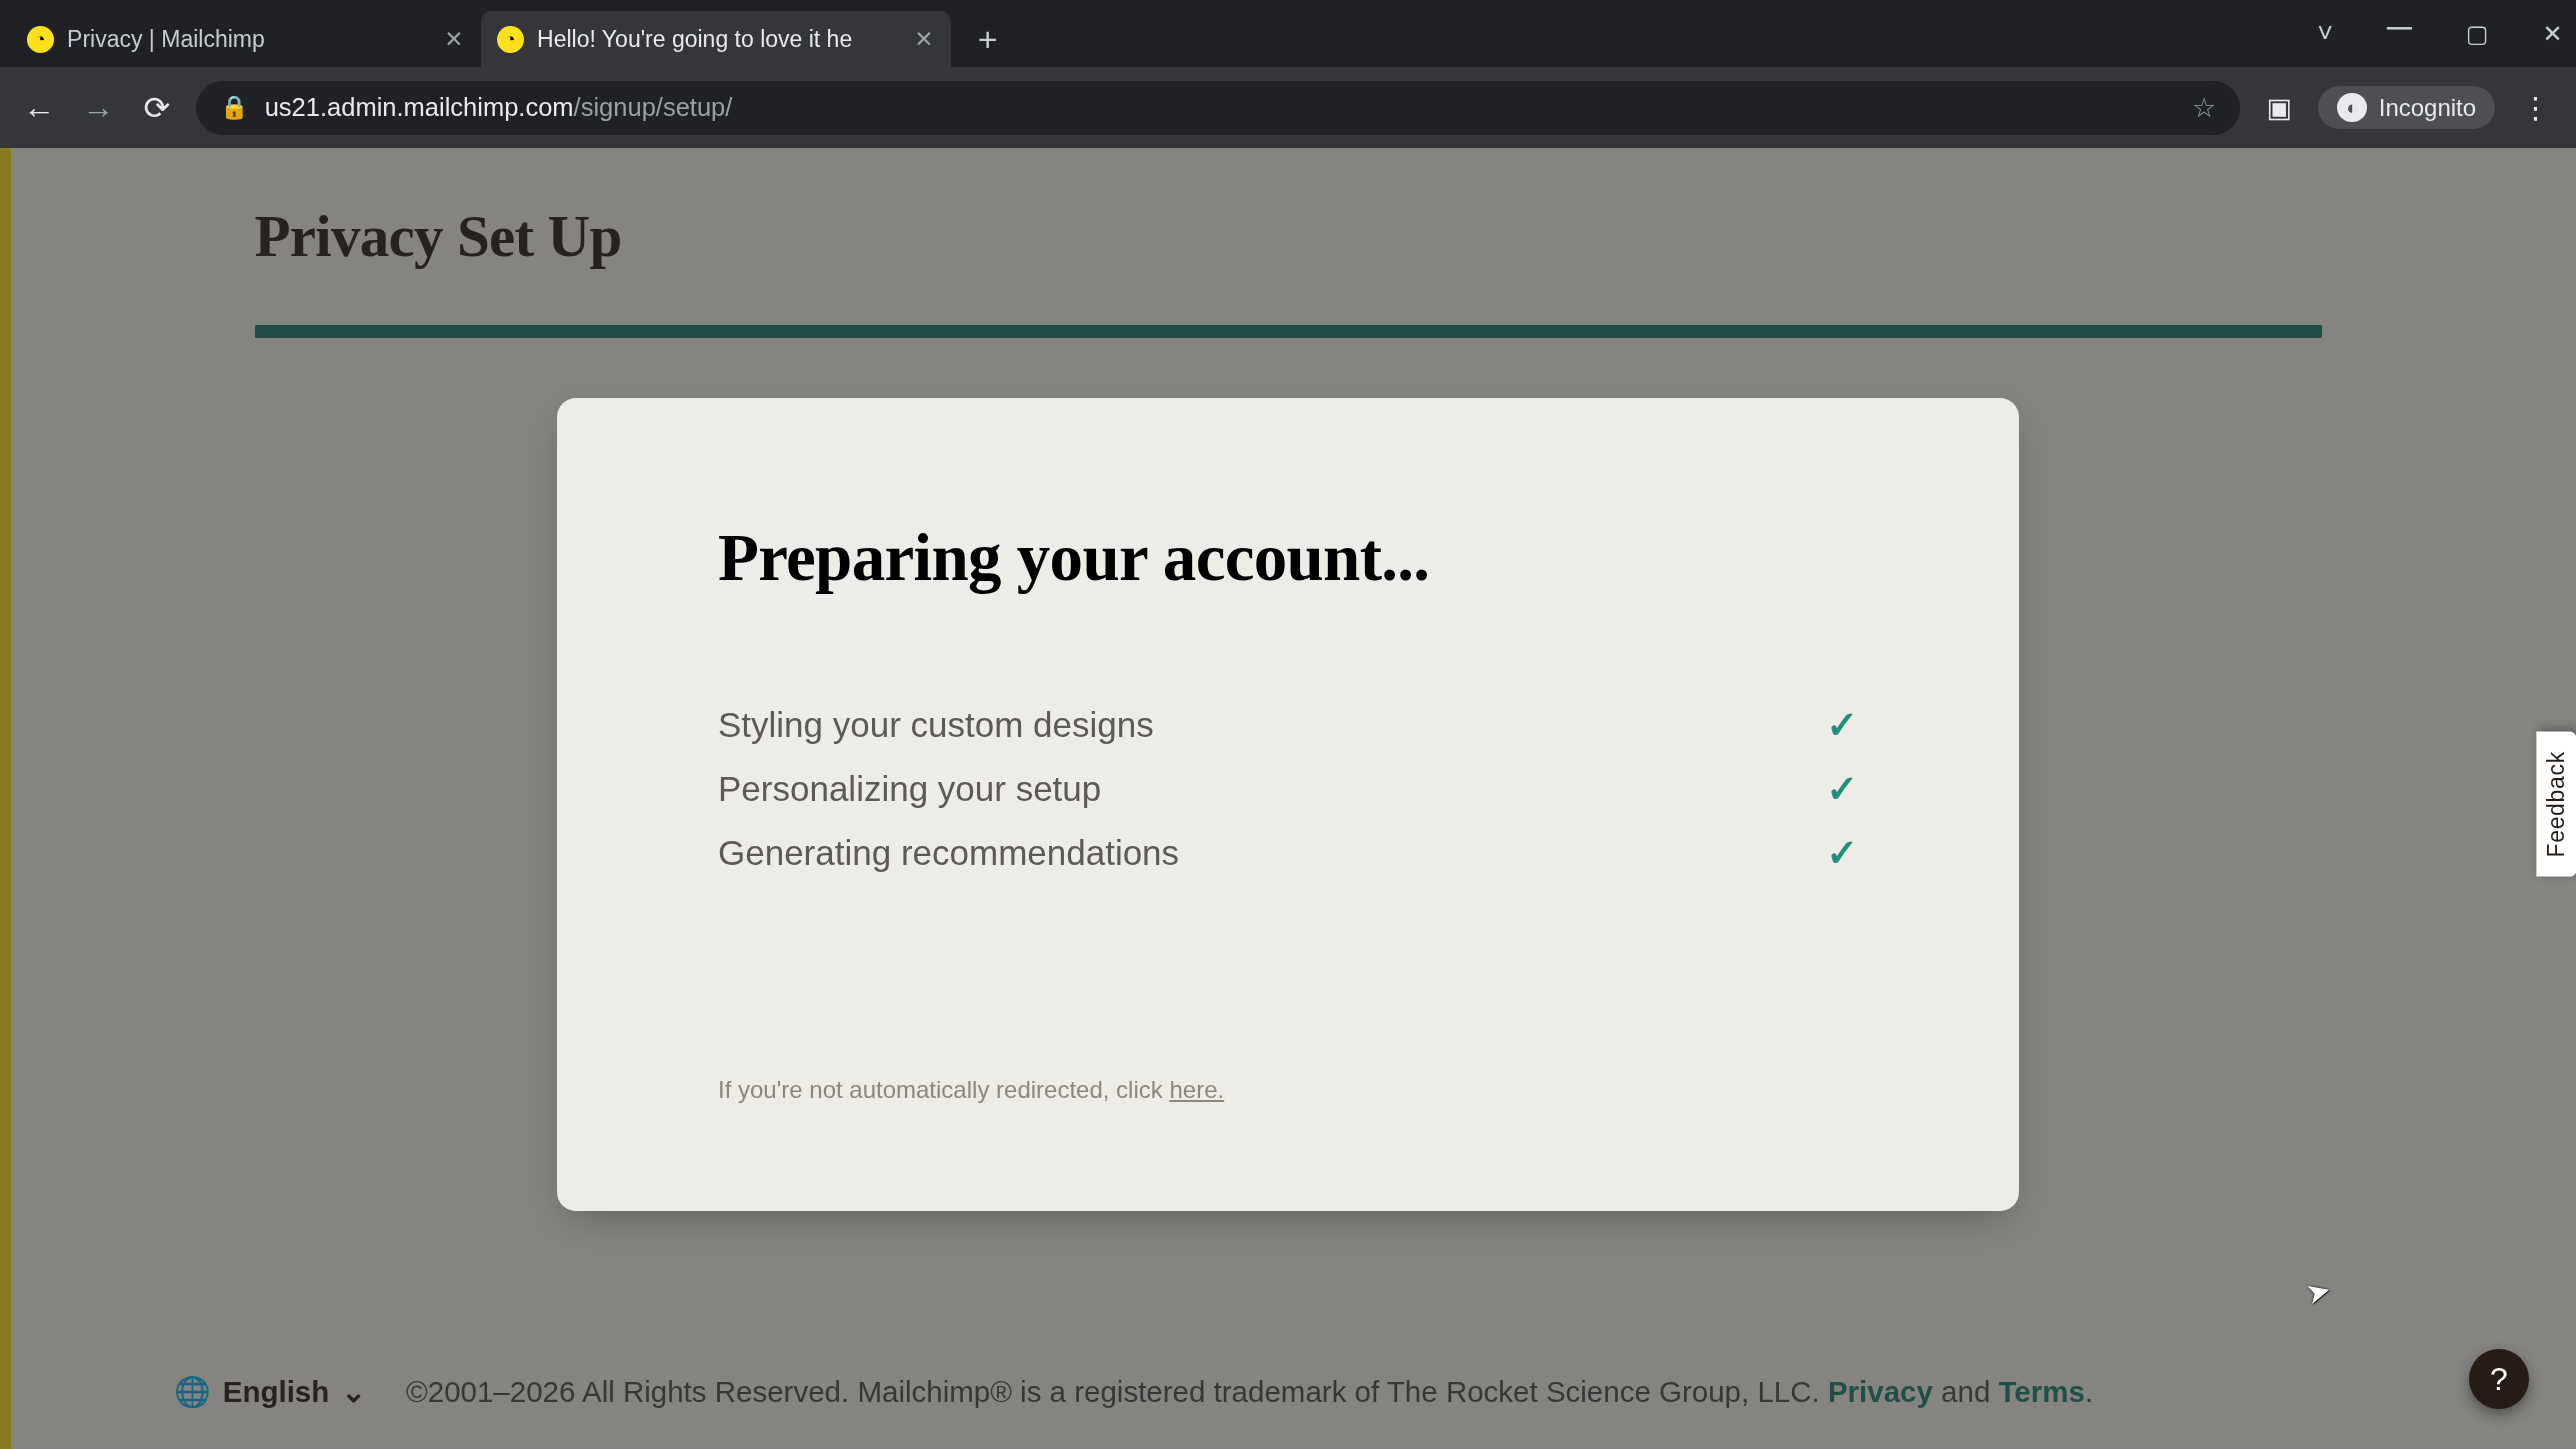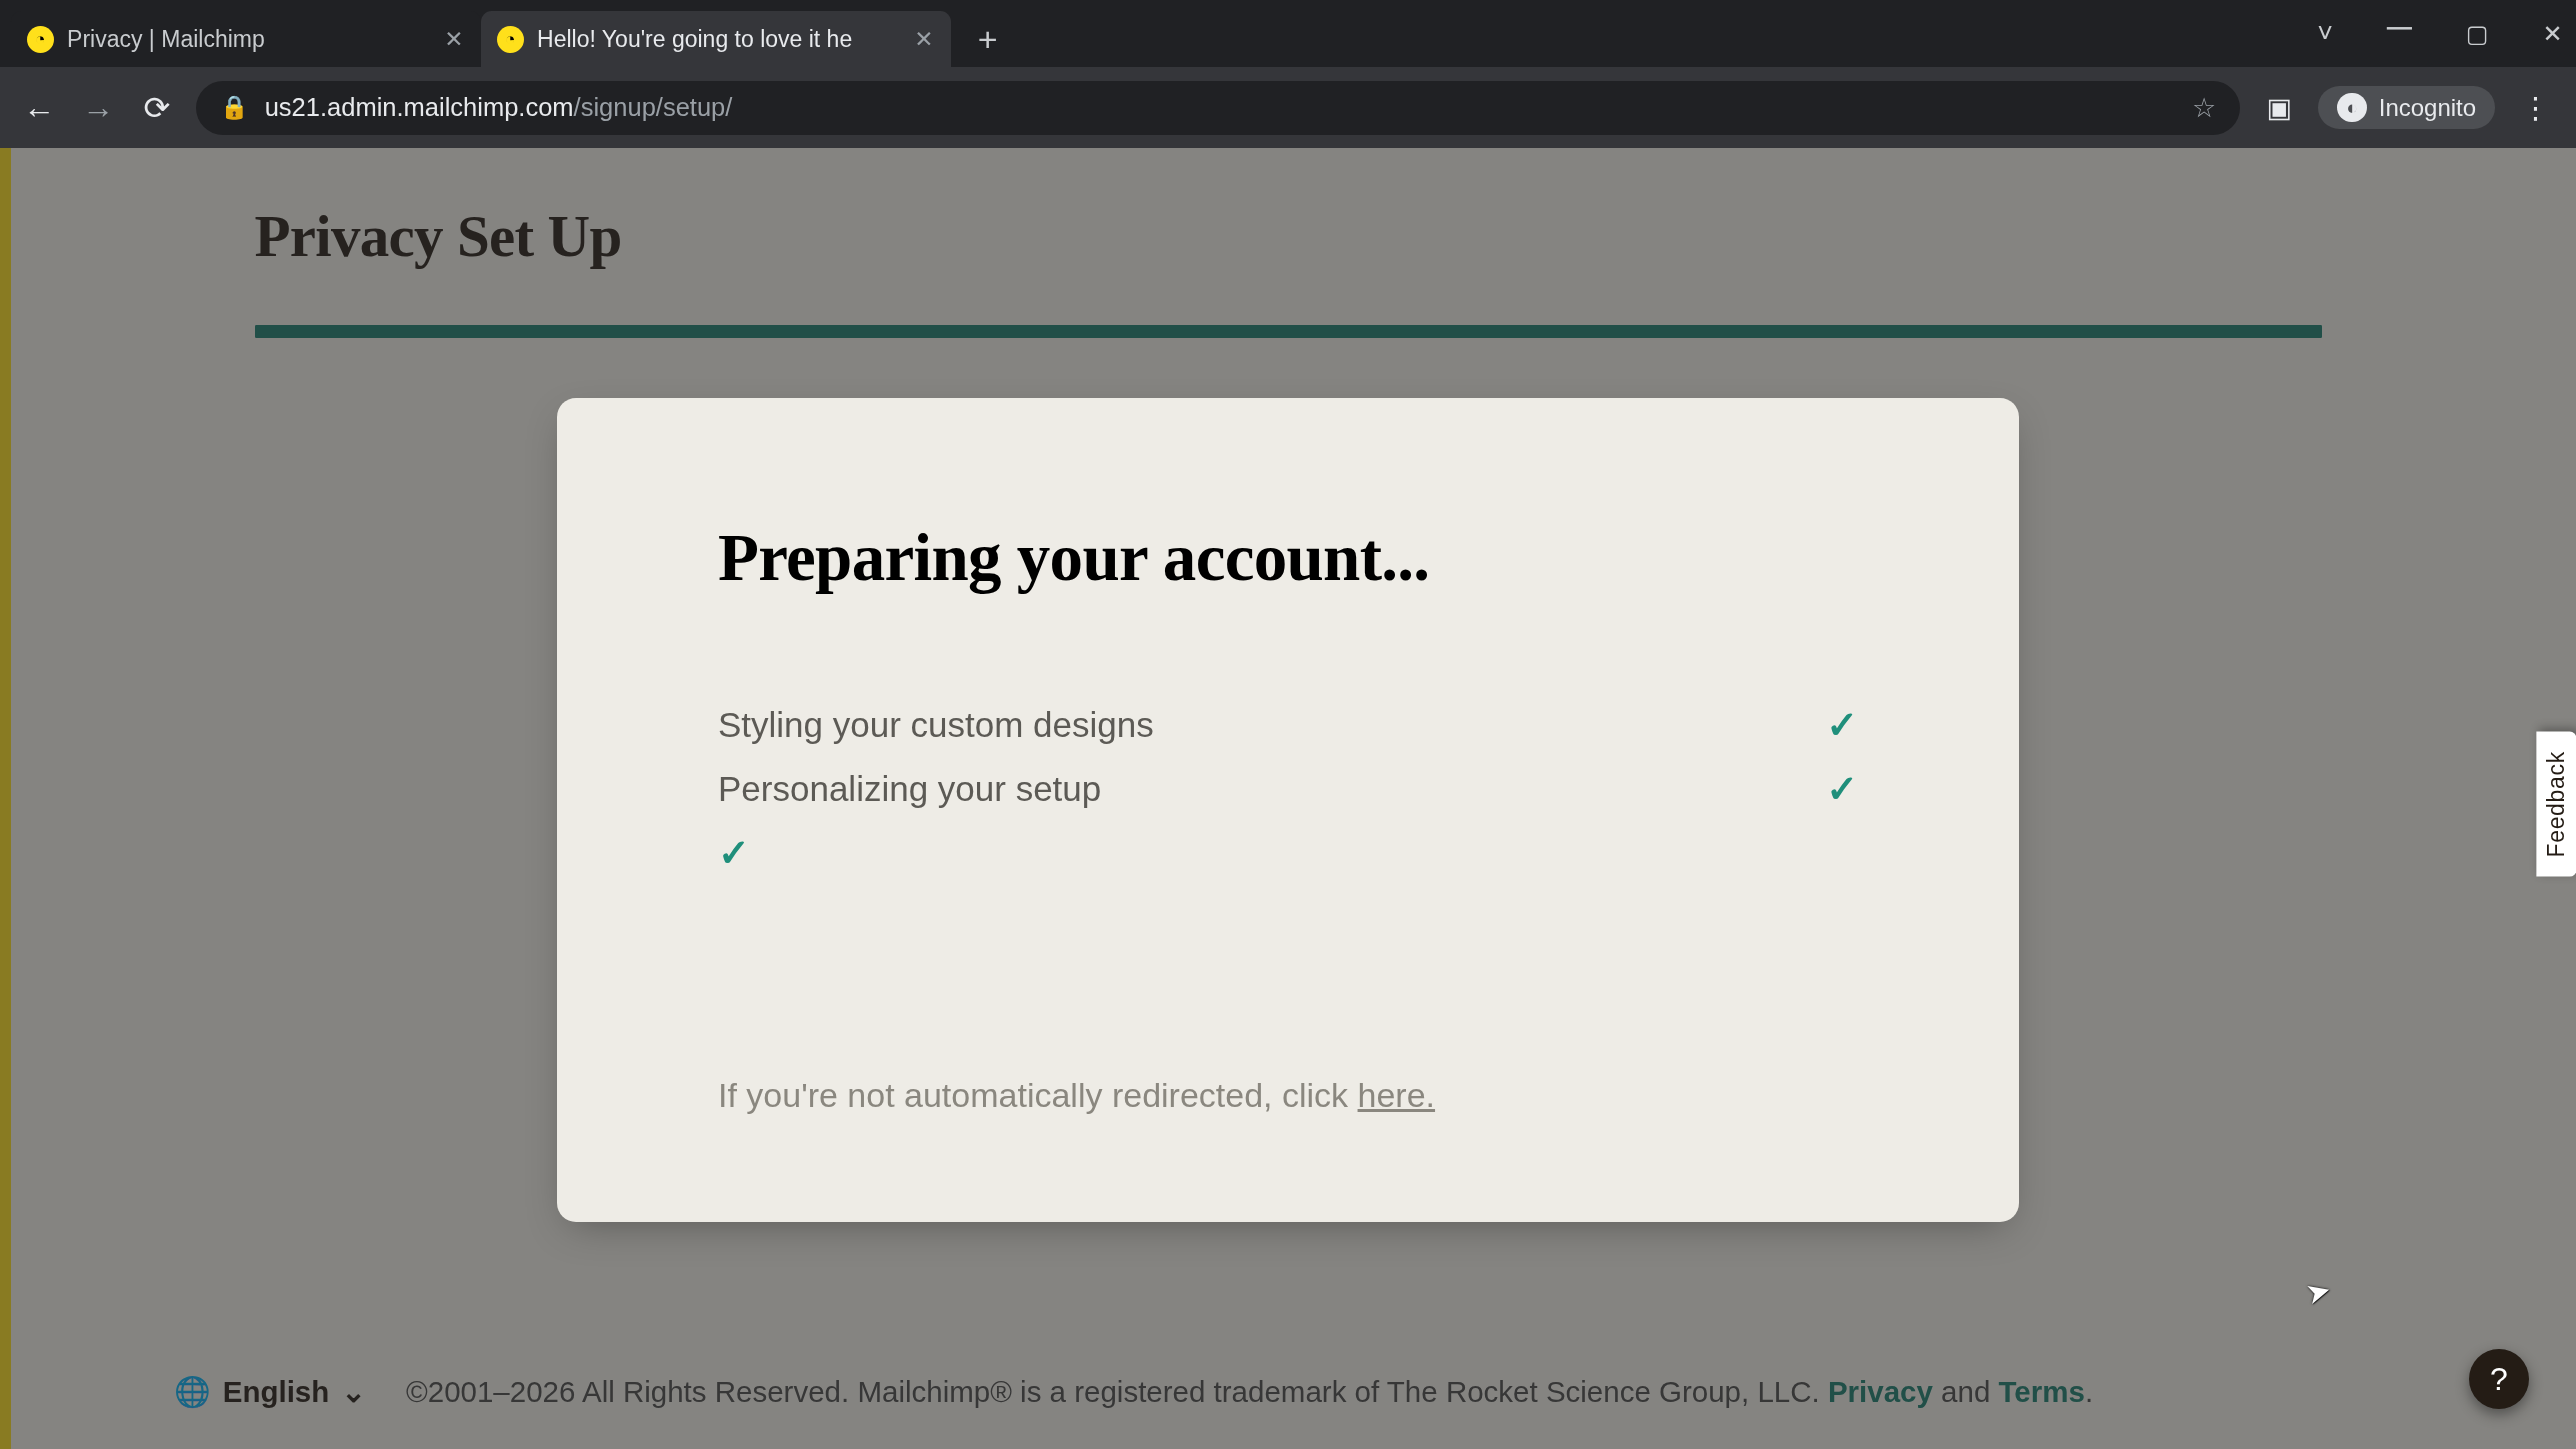--- a/index.html
+++ b/index.html
@@ -188,21 +188,21 @@
     display: flex; flex-direction: column; gap: 20px;
   }
   .step {
     display: flex; align-items: center; justify-content: space-between;
     font-size: 35px;
     color: #5c5a55;
   }
   .step .check { color: #1f8f7b; font-size: 38px; font-weight: 700; }
   .redirect {
     margin-top: 201px;
-    font-size: 34px;
+    font-size: 24px;
     color: #8a877f;
   }
   .redirect a { color: #8a877f; text-decoration: underline; cursor: pointer; }
 
   
   .footer {
     position: absolute; left: 0; right: 0; bottom: 0;
     padding: 27px 174px 40px 174px;
     display: flex; align-items: center; gap: 40px;
     font-size: 29.5px;
@@ -333,20 +333,21 @@
         <div class="steps">
           <div class="step">
             <span>Styling your custom designs</span>
             <span class="check">✓</span>
           </div>
           <div class="step">
             <span>Personalizing your setup</span>
             <span class="check">✓</span>
           </div>
           <div class="step">
+            <span>Generating recommendations</span>
             <span class="check">✓</span>
           </div>
         </div>
 
         <div class="redirect">
           <span>If you're not automatically redirected, click </span><a>here.</a>
         </div>
       </div>
     </div>
 

